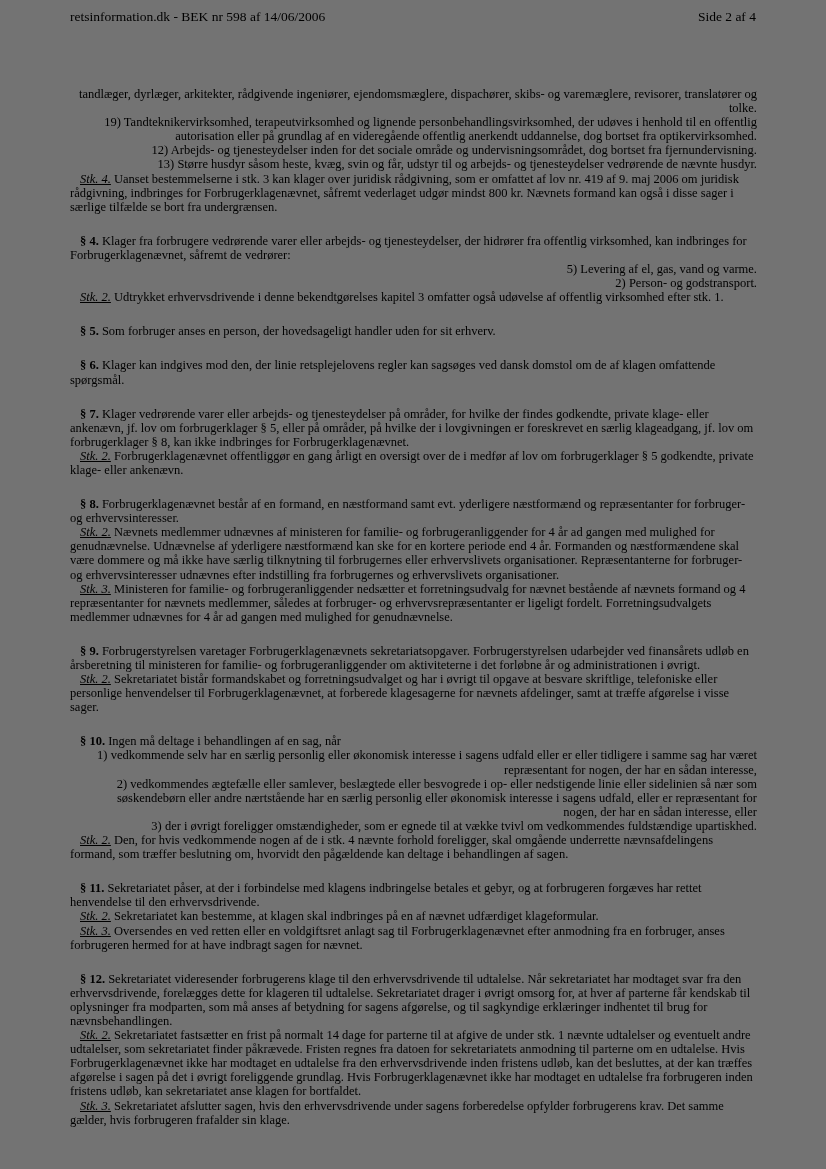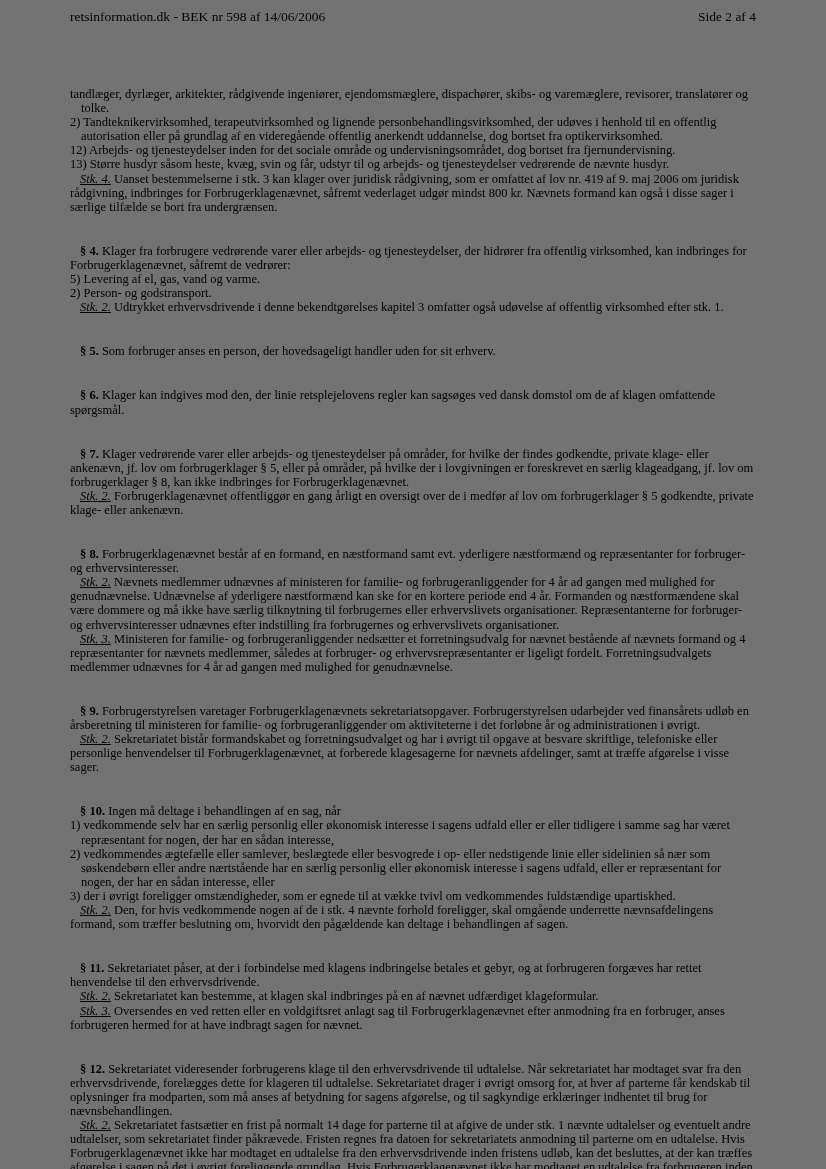--- a/index.html
+++ b/index.html
@@ -26,38 +26,38 @@
   .doc-body {
     position: absolute;
     left: 70px;
     top: 87px;
     width: 687px;
     font-size: 12.5px;
     line-height: 14.1px;
     text-align: left;
   }
   .doc-body p { margin: 0; padding: 0; }
-  p.sec { margin-top: 30px; }
+  p.sec { margin-top: 20px; }
   p.ind { text-indent: 10px; }
-  p.hang { padding-left: 11px; text-indent: -11px; }
+  p.hang { padding-left: 11px; text-indent: -11px; text-align: right; }
   .lead-b { font-weight: bold; font-style: normal; }
   .lead-i { font-style: italic; text-decoration: underline; }
 </style>
 </head>
 <body>
 
 <div class="page">
   <header class="hdr">
     <span>retsinformation.dk - BEK nr 598 af 14/06/2006</span>
     <span>Side 2 af 4</span>
   </header>
 
   <main class="doc-body">
     <p class="hang"><span>tandlæger, dyrlæger, arkitekter, rådgivende ingeniører, ejendomsmæglere, dispachører, skibs- og varemæglere, revisorer, translatører og tolke.</span></p>
-    <p class="hang"><span>2) Tandteknikervirksomhed, terapeutvirksomhed og lignende personbehandlingsvirksomhed, der udøves i henhold til en offentlig autorisation eller på grundlag af en videregående offentlig anerkendt uddannelse, dog bortset fra optikervirksomhed.</span></p>
+    <p class="hang"><span>19) Tandteknikervirksomhed, terapeutvirksomhed og lignende personbehandlingsvirksomhed, der udøves i henhold til en offentlig autorisation eller på grundlag af en videregående offentlig anerkendt uddannelse, dog bortset fra optikervirksomhed.</span></p>
     <p class="hang"><span>12) Arbejds- og tjenesteydelser inden for det sociale område og undervisningsområdet, dog bortset fra fjernundervisning.</span></p>
     <p class="hang"><span>13) Større husdyr såsom heste, kvæg, svin og får, udstyr til og arbejds- og tjenesteydelser vedrørende de nævnte husdyr.</span></p>
     <p class="ind"><span class="lead-i">Stk. 4.</span><span> Uanset bestemmelserne i stk. 3 kan klager over juridisk rådgivning, som er omfattet af lov nr. 419 af 9. maj 2006 om juridisk rådgivning, indbringes for Forbrugerklagenævnet, såfremt vederlaget udgør mindst 800 kr. Nævnets formand kan også i disse sager i særlige tilfælde se bort fra undergrænsen.</span></p>
 
     <p class="ind sec"><span class="lead-b">§ 4.</span><span> Klager fra forbrugere vedrørende varer eller arbejds- og tjenesteydelser, der hidrører fra offentlig virksomhed, kan indbringes for Forbrugerklagenævnet, såfremt de vedrører:</span></p>
     <p class="hang"><span>5) Levering af el, gas, vand og varme.</span></p>
     <p class="hang"><span>2) Person- og godstransport.</span></p>
     <p class="ind"><span class="lead-i">Stk. 2.</span><span> Udtrykket erhvervsdrivende i denne bekendtgørelses kapitel 3 omfatter også udøvelse af offentlig virksomhed efter stk. 1.</span></p>
 
     <p class="ind sec"><span class="lead-b">§ 5.</span><span> Som forbruger anses en person, der hovedsageligt handler uden for sit erhverv.</span></p>

